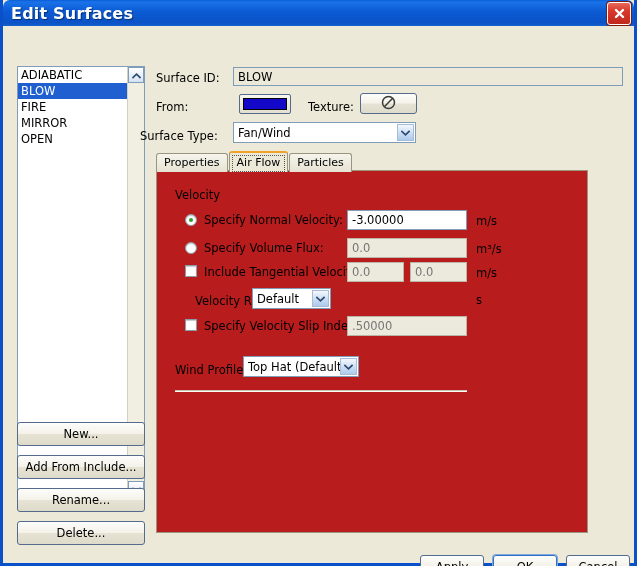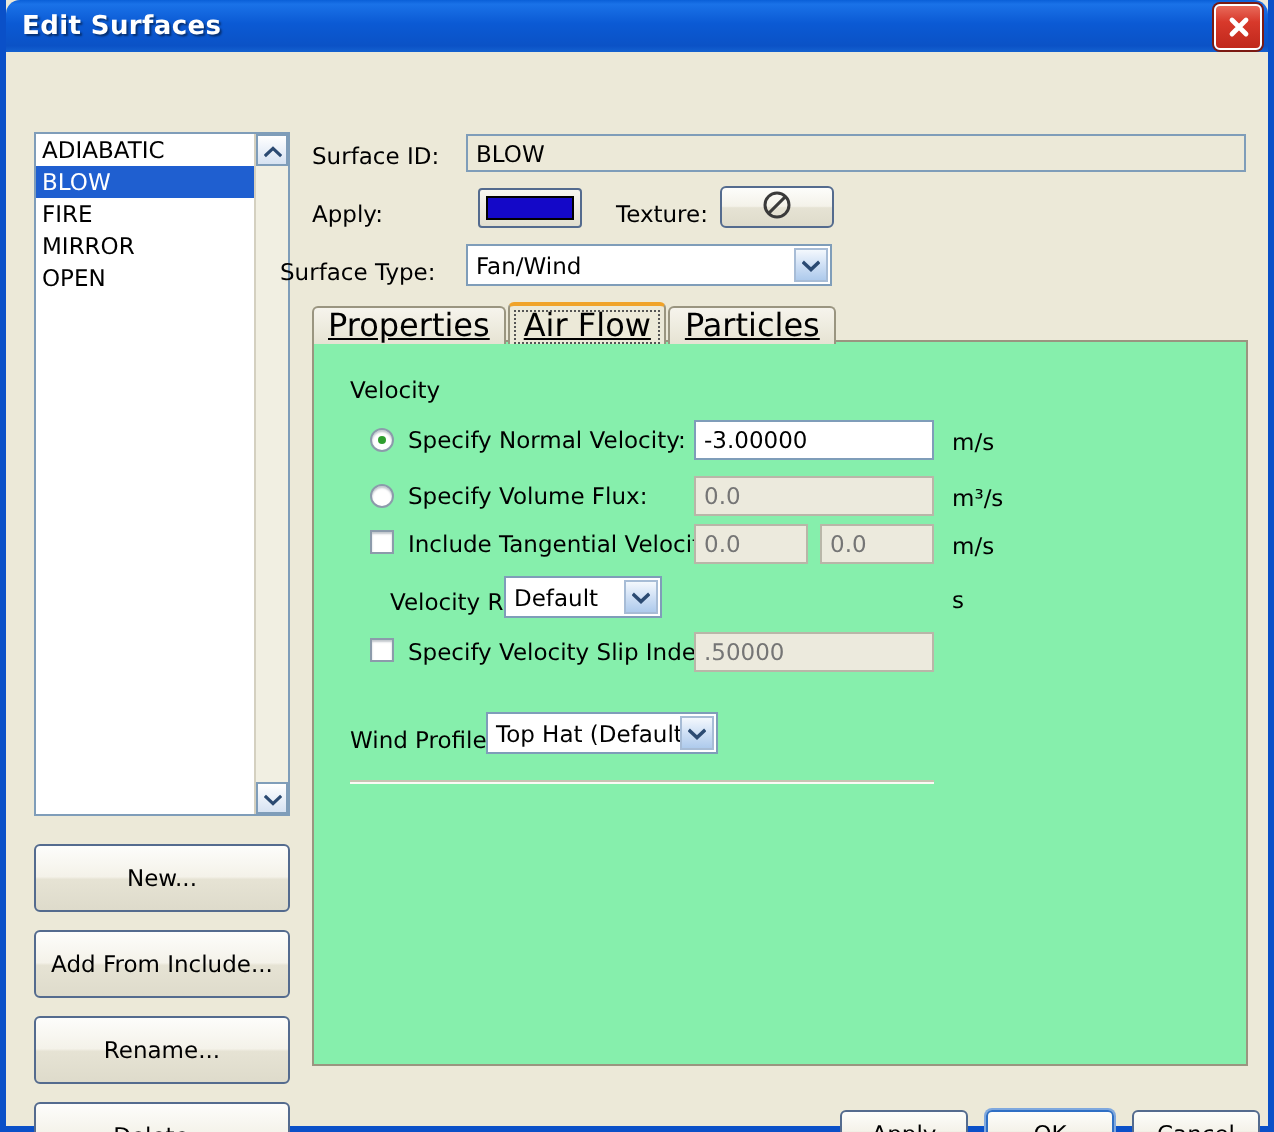--- a/index.html
+++ b/index.html
@@ -29,21 +29,21 @@
     height: 26px; flex: 0 0 26px;
     background: linear-gradient(to bottom,
         #0a5fd8 0%, #1a72e8 8%, #0b5ad4 45%, #0b52c6 88%, #1461d0 100%);
     border-top-left-radius: 7px;
     border-top-right-radius: 7px;
     display: flex; align-items: center;
   }
   .titlebar-text {
     color: #ffffff;
     font-weight: bold;
-    font-size: 13px;
+    font-size: 16px;
     margin-left: 8px;
     letter-spacing: 0.2px;
     text-shadow: 1px 1px 1px rgba(0,0,0,0.45);
     user-select: none;
   }
   .close-btn {
     position: absolute; right: 3px; top: 2px;
     width: 22px; height: 21px;
     background: linear-gradient(to bottom, #e86a5a 0%, #d8392b 38%, #c0281c 100%);
     border: 1px solid #ffffff;
@@ -57,21 +57,21 @@
   
   .content {
     position: relative;
     flex: 1 1 auto;
     background: #ece9d8;
   }
 
   
   .surface-list {
     position: absolute; left: 14px; top: 40px;
-    width: 128px; height: 342px;
+    width: 128px; height: 432px;
     background: #ffffff;
     border: 1px solid #7f9db9;
     box-sizing: border-box;
     overflow: hidden;
     display: flex;
   }
   .list-items { flex: 1 1 auto; padding: 0; margin: 0; list-style: none; }
   .list-items li {
     height: 16px; line-height: 16px;
     padding-left: 3px;
@@ -115,21 +115,21 @@
     font-size: 11.5px;
     color: #000000;
     background: linear-gradient(to bottom, #fdfdfb 0%, #f4f2e9 48%, #e6e3d4 52%, #dedbcb 100%);
     border: 1px solid #546b8e;
     border-radius: 3px;
     cursor: pointer;
     text-align: center;
   }
   .side-buttons .btn {
     display: block;
-    width: 128px; height: 34px;
+    width: 128px; height: 24px;
     margin-bottom: 9px;
     line-height: 21px;
   }
   .lbl {
     font-size: 11.5px;
     color: #000;
     white-space: nowrap;
     user-select: none;
   }
   .txtfield {
@@ -196,48 +196,47 @@
     position: absolute; left: 153px; top: 126px;
     height: 20px;
     display: flex; align-items: flex-end;
     z-index: 3;
   }
   .tab {
     box-sizing: border-box;
     height: 19px;
     padding: 0 7px;
     line-height: 17px;
-    font-size: 16px;
+    font-size: 11px;
     background: linear-gradient(to bottom, #f6f4ec, #e6e3d3);
     border: 1px solid #9a9580;
     border-bottom: none;
     border-top-left-radius: 3px;
     border-top-right-radius: 3px;
     margin-right: 1px;
     cursor: pointer;
     position: relative;
     user-select: none;
-    text-decoration: underline;
   }
   .tab.active {
     height: 21px;
     line-height: 19px;
     background: #ece9d8;
     border-top: 2px solid #f0a32a;
     z-index: 4;
   }
   .tab.active .focus-ring {
     position: absolute; left: 2px; right: 2px; top: 2px; bottom: 0px;
     border: 1px dotted #555;
   }
   .tab-panel {
     position: absolute; left: 153px; top: 144px;
-    width: 468px; height: 363px;
-    box-sizing: border-box;
-    background: #86efac;
+    width: 432px; height: 363px;
+    box-sizing: border-box;
+    background: #b91c1c;
     border: 1px solid #9a9580;
     z-index: 2;
   }
 
   .group-label {
     position: absolute;
     font-size: 11.5px;
   }
   .radio, .checkbox {
     position: absolute;
@@ -335,21 +334,21 @@
     <div class="side-buttons">
       <button class="btn">New...</button>
       <button class="btn">Add From Include...</button>
       <button class="btn">Rename...</button>
       <button class="btn">Delete...</button>
     </div>
 
     <div class="lbl" style="position:absolute;left:153px;top:45px;">Surface ID:</div>
     <input class="txtfield readonly" style="position: absolute; left: 230px; top: 41px; width: 390px; height: 19px;" readonly="" value="BLOW">
 
-    <div class="lbl" style="position:absolute;left:153px;top:74px;">Apply:</div>
+    <div class="lbl" style="position:absolute;left:153px;top:74px;">From:</div>
     <div class="color-swatch" style="position:absolute;left:236px;top:68px;width:52px;height:20px;">
       <div class="inner" id="color-inner" style="background: rgb(20, 8, 200);"></div>
     </div>
     <div class="lbl" style="position:absolute;left:305px;top:74px;">Texture:</div>
     <div class="texture-btn" style="position:absolute;left:357px;top:67px;width:57px;height:21px;">
       <span>
         <svg width="15" height="15" viewBox="0 0 15 15">
           <circle cx="7.5" cy="7.5" r="6" stroke="#3a3a3a" stroke-width="1.5" fill="none"></circle>
           <path d="M3.3 11.7 L11.7 3.3" stroke="#3a3a3a" stroke-width="1.5"></path>
         </svg>

